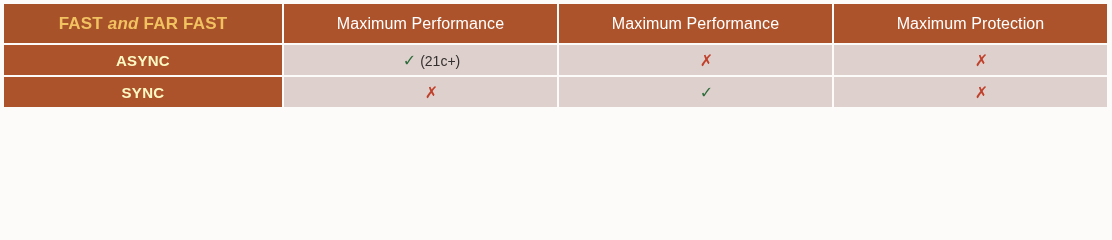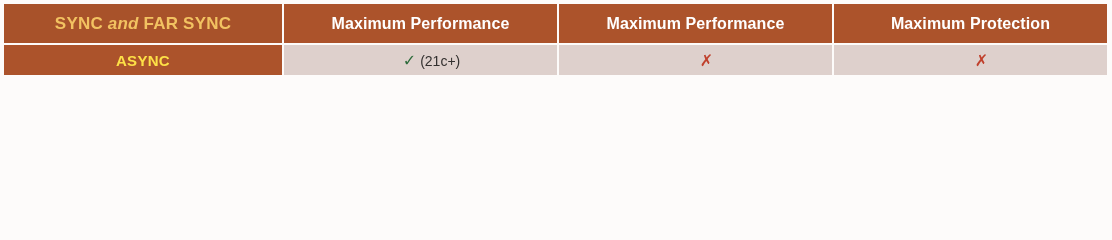--- a/index.html
+++ b/index.html
@@ -53,28 +53,28 @@
     letter-spacing: 0.2px;
   }
   td.head-title .em {
     font-style: italic;
     font-weight: bold;
   }
   td.head-col {
     background: #ac532b;
     color: #ffffff;
     font-size: 16px;
-    font-weight: bold;
+    font-weight: normal;
     letter-spacing: 0.1px;
   }
 
   
   td.row-label {
     background: #ac532b;
-    color: #fde047;
+    color: #fef9c3;
     font-size: 15px;
     font-weight: bold;
     letter-spacing: 0.3px;
   }
 
   
   td.cell {
     font-size: 14px;
     color: #3f3a38;
   }
@@ -107,38 +107,50 @@
   <table class="matrix">
     <colgroup>
       <col class="c-label">
       <col class="c-data">
       <col class="c-data">
       <col class="c-data">
     </colgroup>
     <tbody>
       <tr class="head-row">
         <td class="head-title">
-          <span>SYNC</span>
+          <span>FAST</span>
           <span class="em">and</span>
-          <span>FAR SYNC</span>
+          <span>FAR FAST</span>
         </td>
         <td class="head-col">Maximum Performance</td>
         <td class="head-col">Maximum Performance</td>
         <td class="head-col">Maximum Protection</td>
       </tr>
 
       <tr class="band-dark">
         <td class="row-label">ASYNC</td>
         <td class="cell">
           <span class="mark-yes">✓</span><span class="note">(21c+)</span>
         </td>
         <td class="cell">
           <span class="mark-no">✗</span>
         </td>
         <td class="cell">
           <span class="mark-no">✗</span>
         </td>
       </tr>
 
 
+      <tr class="band-dark">
+        <td class="row-label">SYNC</td>
+        <td class="cell">
+          <span class="mark-no">✗</span>
+        </td>
+        <td class="cell">
+          <span class="mark-yes">✓</span>
+        </td>
+        <td class="cell">
+          <span class="mark-no">✗</span>
+        </td>
+      </tr>
     </tbody>
   </table>
 </div>
 
 </body></html>

